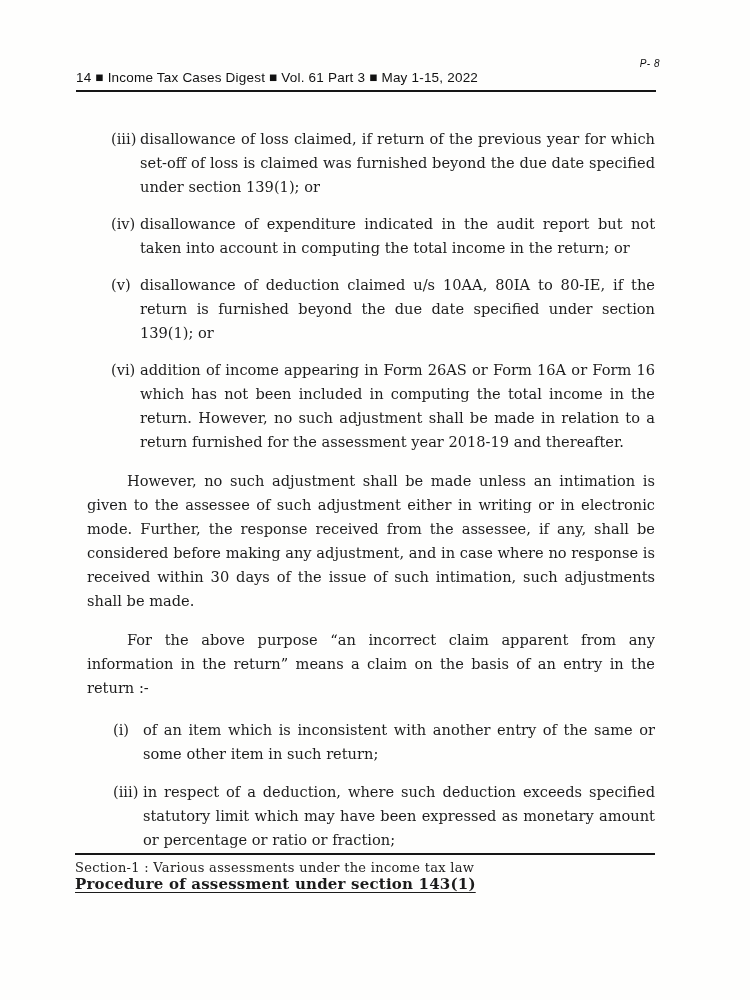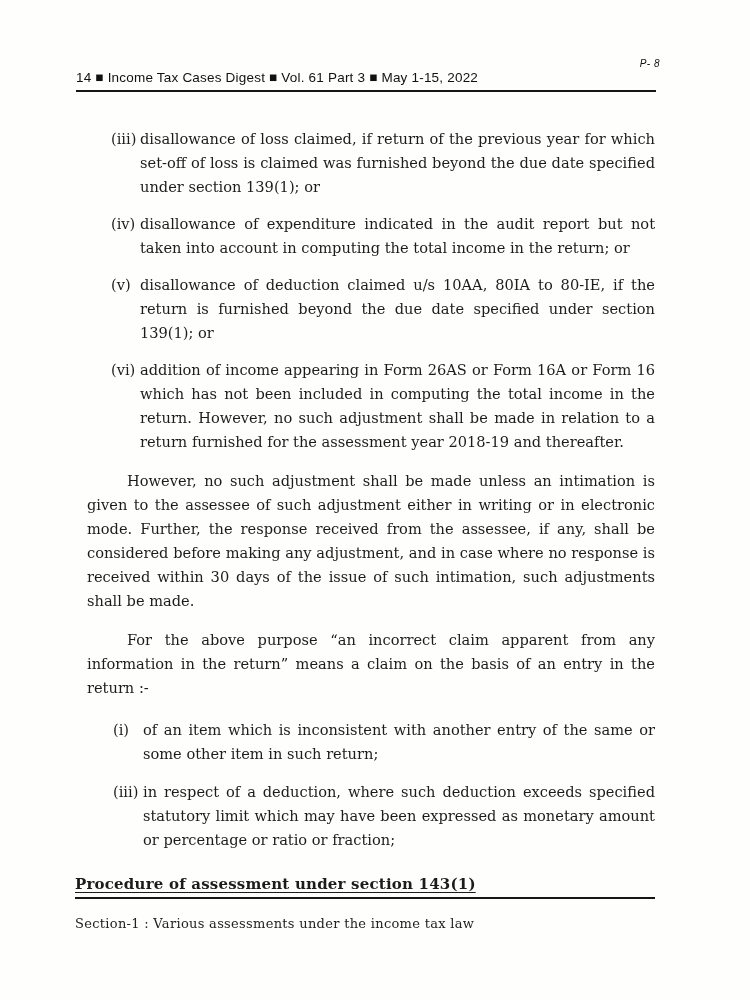--- a/index.html
+++ b/index.html
@@ -79,23 +79,23 @@
     text-underline-offset: 3px;
     font-size: 15px;
     text-align: left;
     letter-spacing: 0.2px;
   }
   
   .footer {
     position: absolute;
     left: 75px;
     width: 580px;
-    top: 897px;
+    top: 853px;
     border-top: 2.2px solid #161616;
-    padding-top: 17px;
+    padding-top: 5px;
     font-size: 13px;
     letter-spacing: 0.3px;
     color: #222;
   }
 </style>
 </head>
 <body>
 
 <div class="page">
 

